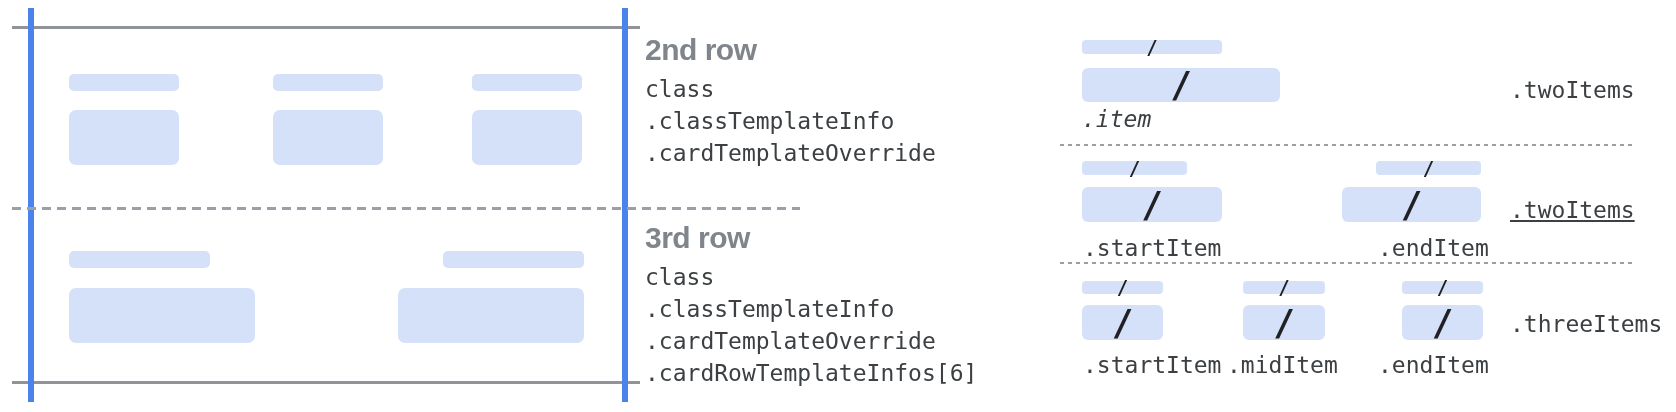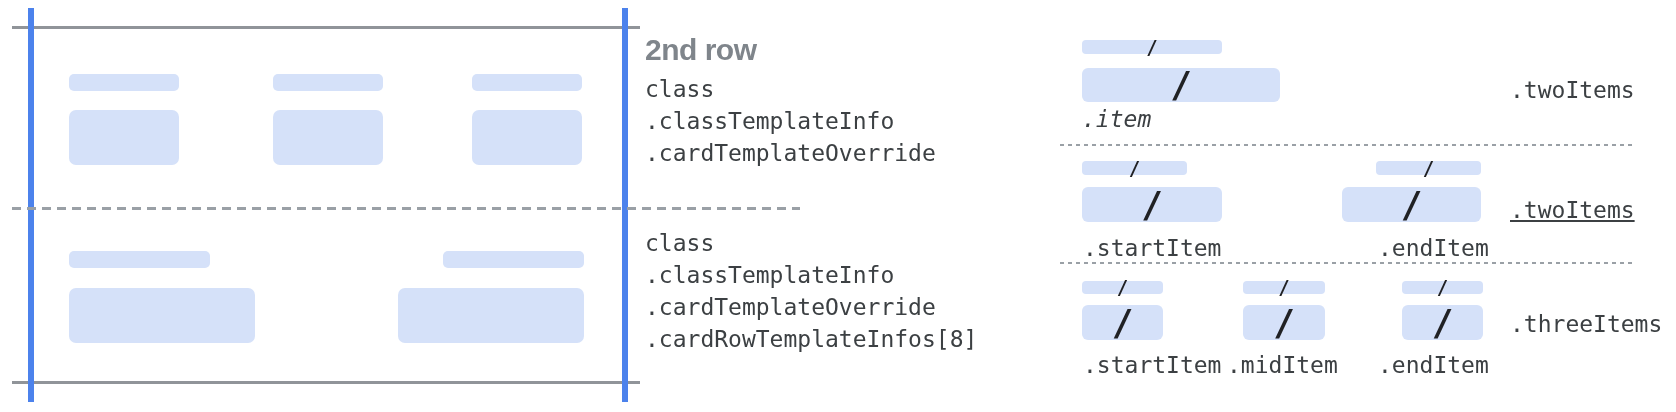--- a/index.html
+++ b/index.html
@@ -81,25 +81,26 @@
   <div class="ann" style="left:645px;top:33px;">
     <div class="hd">2nd row</div>
     <div class="code">
       <div class="code-line">class</div>
       <div class="code-line">.classTemplateInfo</div>
       <div class="code-line">.cardTemplateOverride</div>
     </div>
   </div>
 
   <div class="ann" style="left:645px;top:221px;">
+    <div class="hd">3rd row</div>
     <div class="code">
       <div class="code-line">class</div>
       <div class="code-line">.classTemplateInfo</div>
       <div class="code-line">.cardTemplateOverride</div>
-      <div class="code-line">.cardRowTemplateInfos[8]</div>
+      <div class="code-line">.cardRowTemplateInfos[6]</div>
     </div>
   </div>
 
   <div>
     <div class="bar small" style="left:1082px;top:40px;width:140px;">
       <span class="slash sm">/</span>
     </div>
     <div class="bar big" style="left:1082px;top:68px;width:198px;height:34px;">
       <span class="slash lg">/</span>
     </div>

